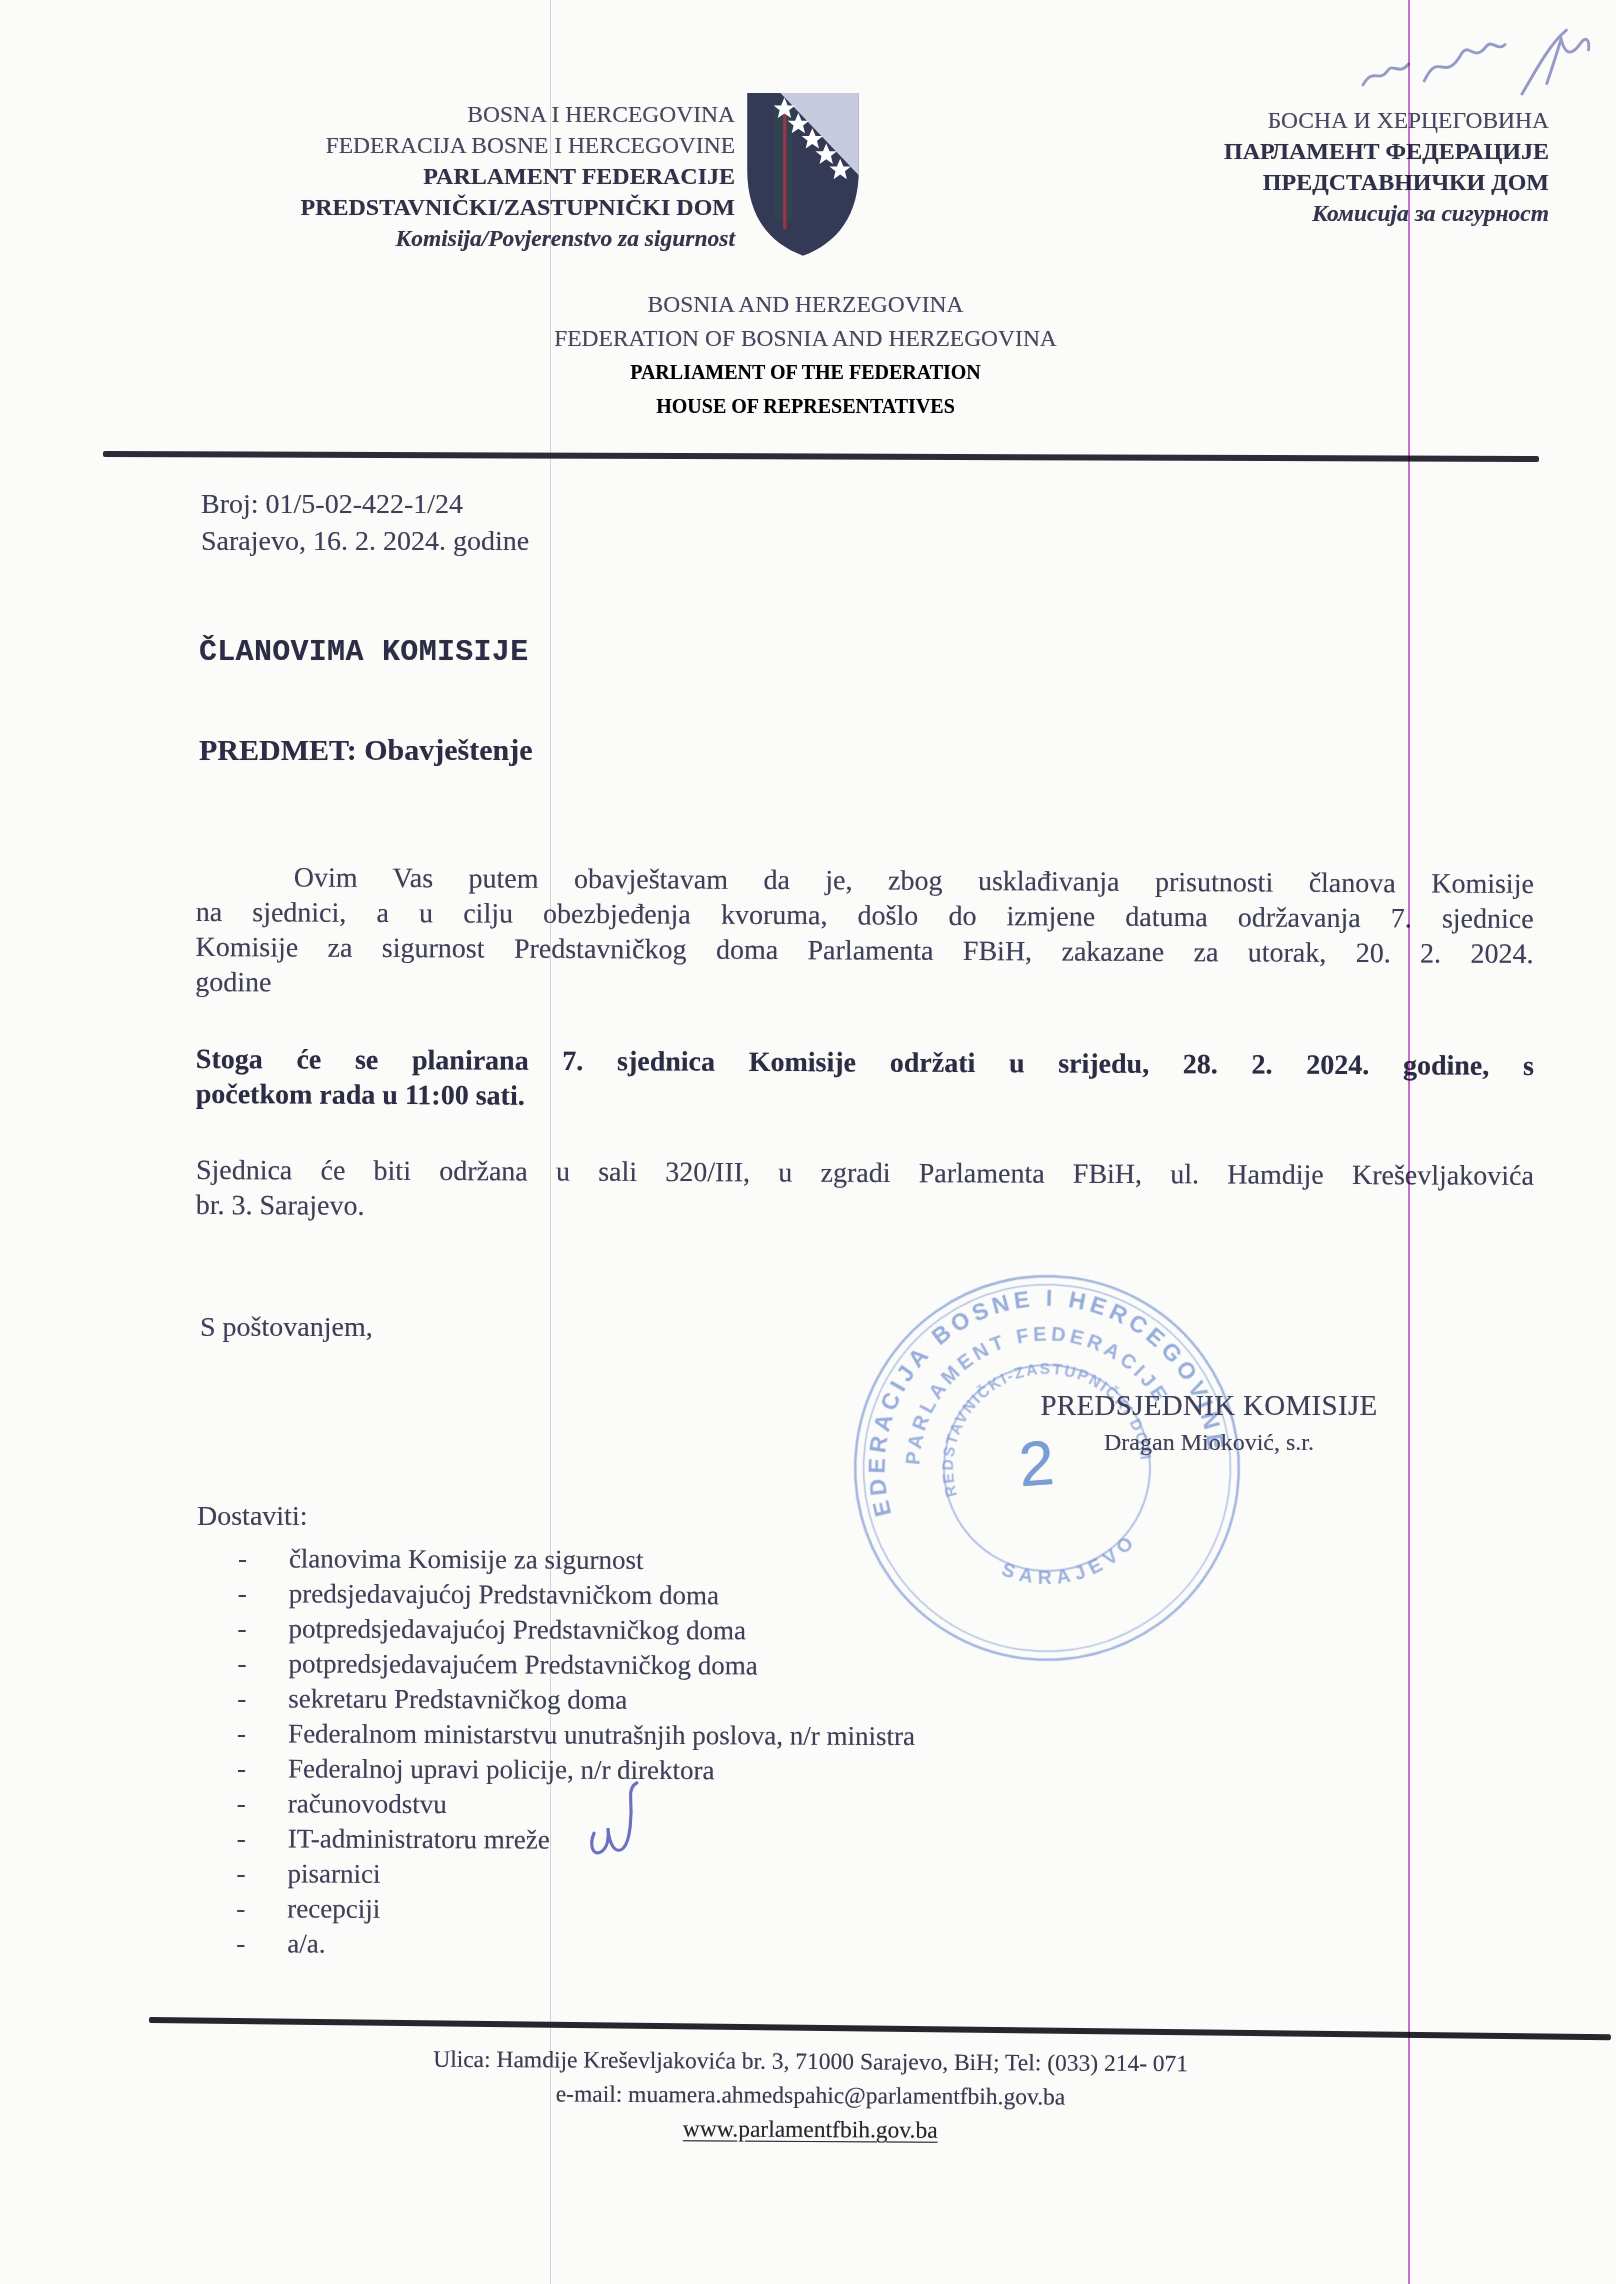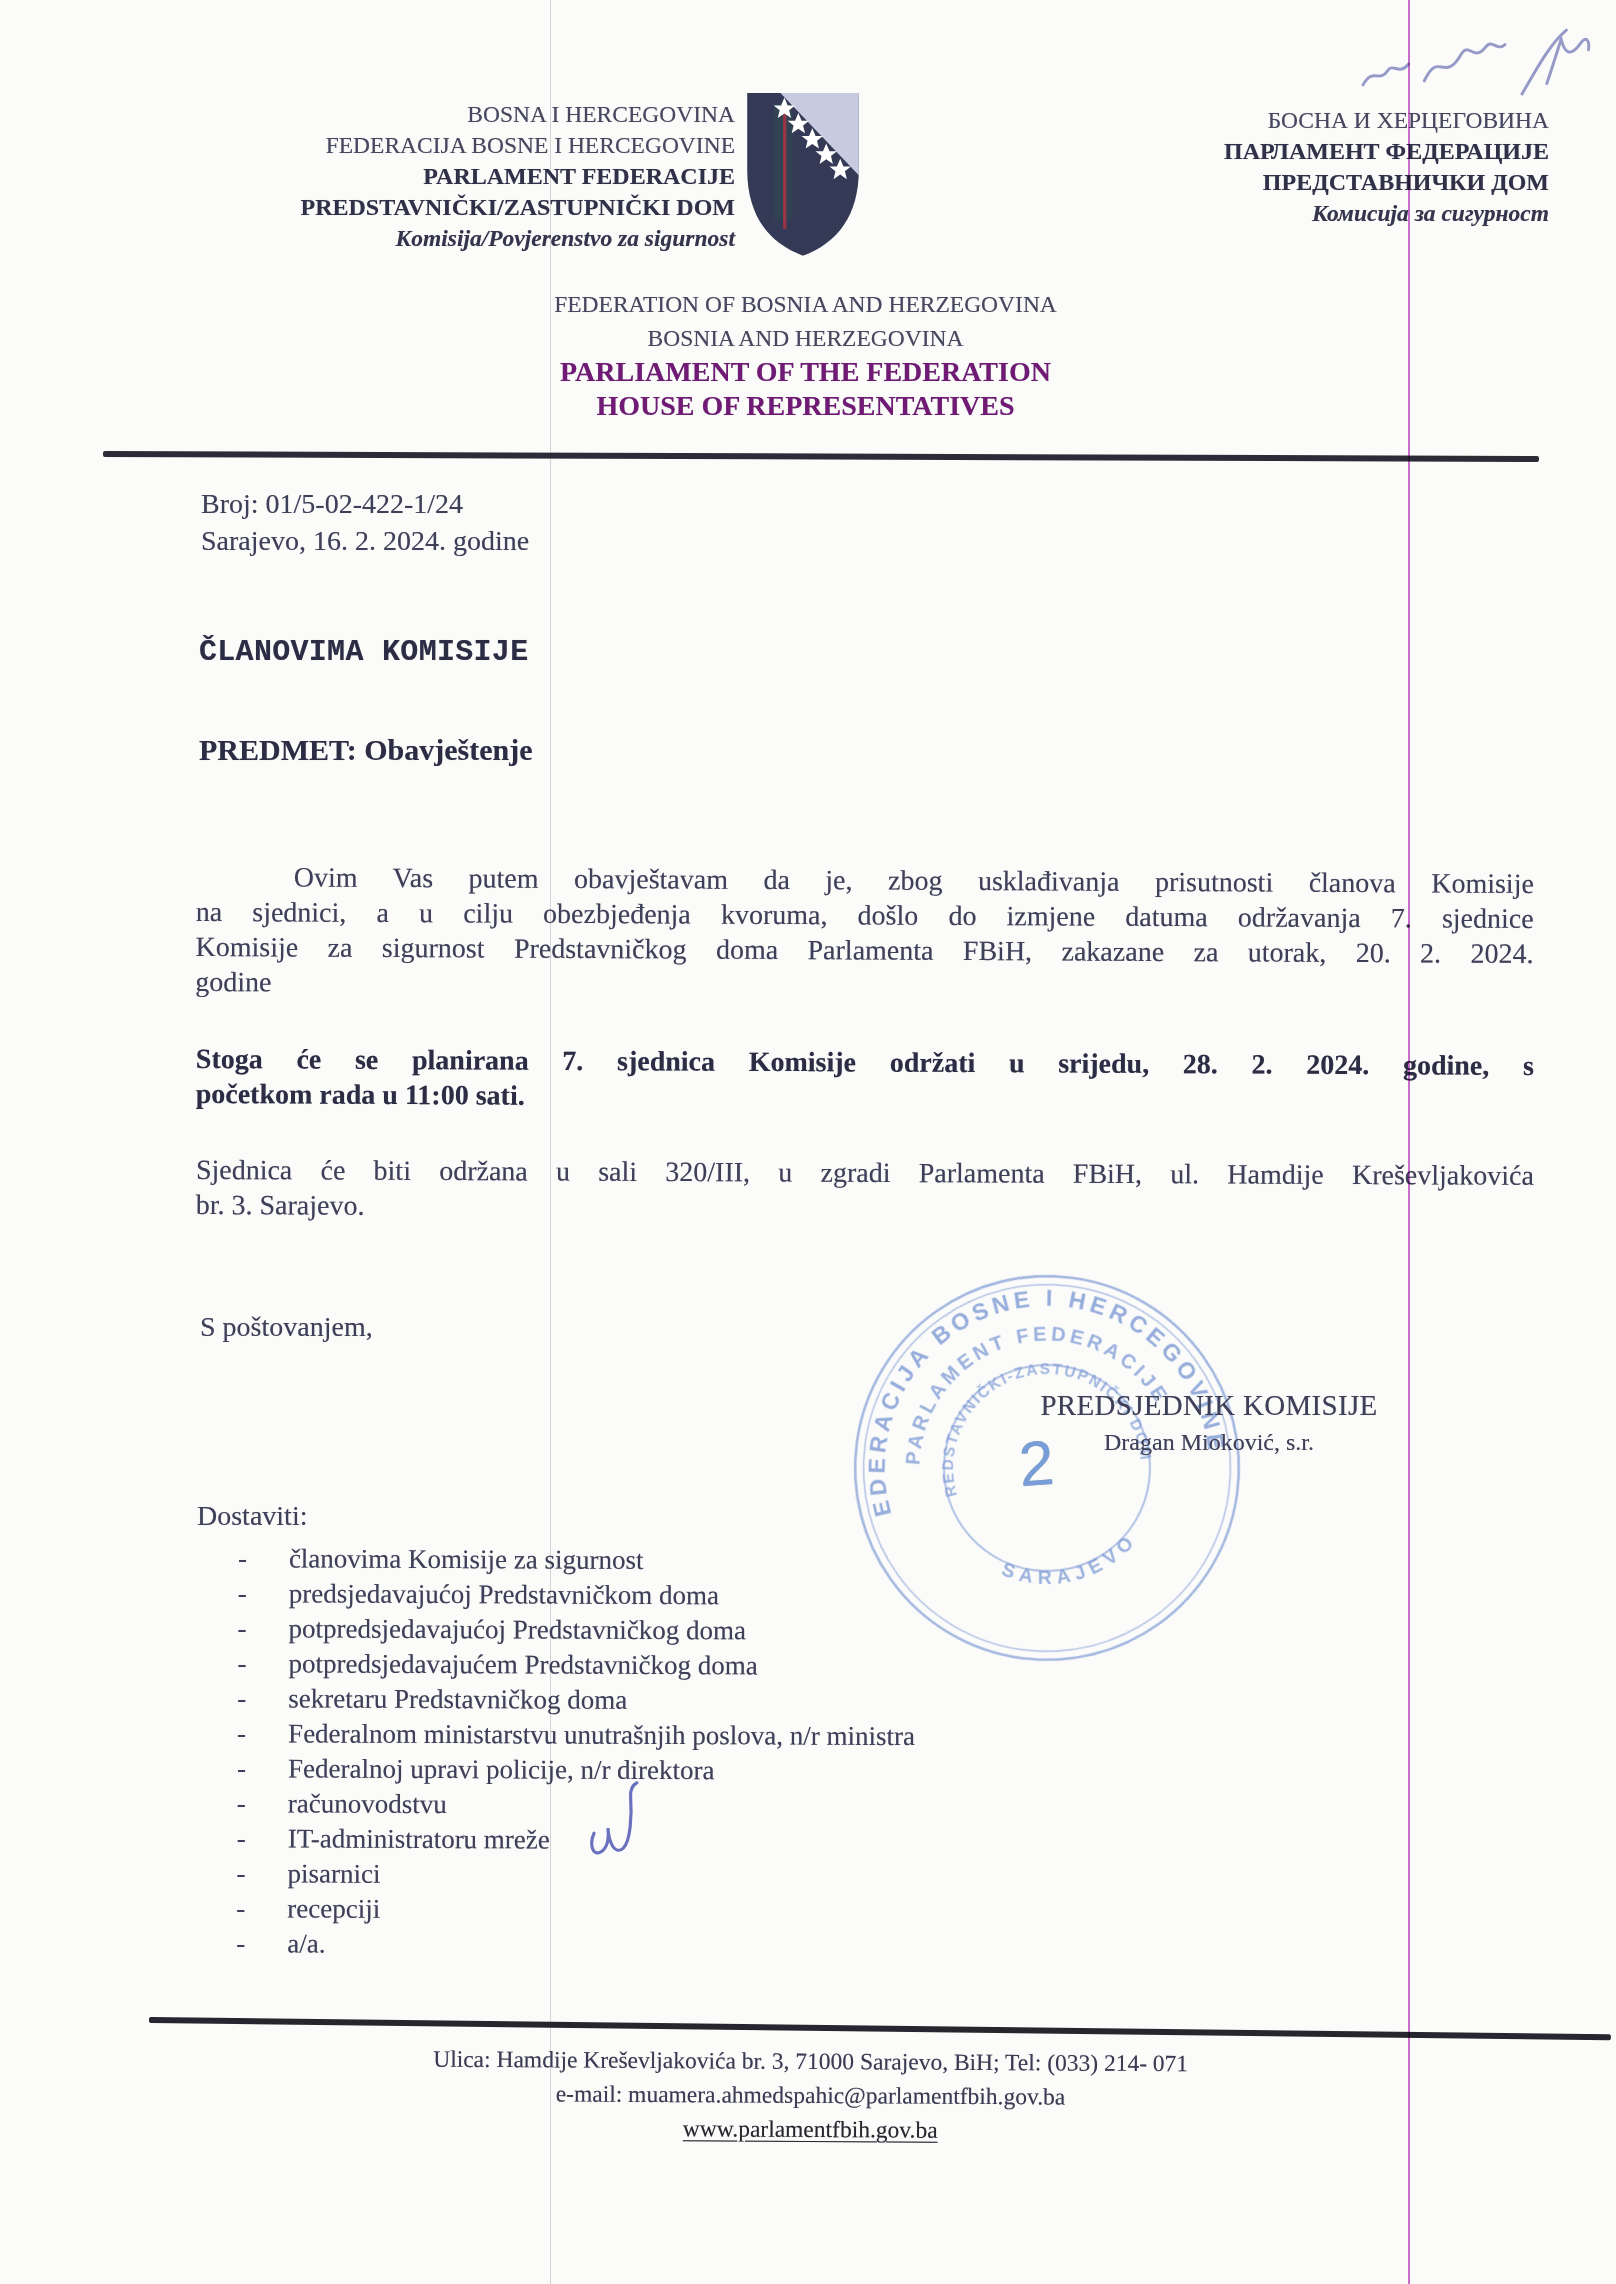--- a/index.html
+++ b/index.html
@@ -10,21 +10,21 @@
     font-family:"Liberation Serif","DejaVu Serif",serif;
     color:#3e3f58;
   }
   .abs{position:absolute;}
   .soft{text-shadow:0 0 0.7px rgba(62,63,88,.45);}
   
   .hblock{text-align:right;line-height:31px;font-size:23.5px;color:#47485f;z-index:2;}
   .hblock .b{font-weight:bold;font-size:24px;color:#303149;}
   .hblock .bi{font-weight:bold;font-style:italic;font-size:23.5px;color:#34354c;}
   .enblock{text-align:center;line-height:34px;font-size:23.5px;color:#47485f;z-index:2;}
-  .enblock .b{font-weight:bold;font-size:28px;color:#701a75;}
+  .enblock .b{font-weight:bold;font-size:20px;color:#000000;}
   
   .rule{background:#2c2c38;border-radius:2px;z-index:2;}
   .vline-gray{left:550px;top:0;width:1.3px;height:2284px;background:rgba(150,150,162,.38);z-index:1;}
   .vline-magenta{left:1408px;top:0;width:2px;height:2284px;background:#c24cc4;opacity:.8;mix-blend-mode:multiply;z-index:8;}
   
   .txt{font-size:28px;line-height:37px;z-index:3;}
   .bold{font-weight:bold;color:#2c2d45;}
   .para{width:1338px;z-index:3;}
   .para .line{white-space:nowrap;text-align:justify;text-align-last:justify;height:35px;line-height:35px;font-size:28px;}
   .para .line:last-child{text-align-last:left;}
@@ -89,22 +89,22 @@
 </svg>
 
 <div class="abs hblock soft" style="left:928px;top:105px;width:621px;">
   <div>БОСНА И ХЕРЦЕГОВИНА</div>
   <div class="b">ПАРЛАМЕНТ ФЕДЕРАЦИЈЕ</div>
   <div class="b">ПРЕДСТАВНИЧКИ ДОМ</div>
   <div class="bi">Комисија за сигурност</div>
 </div>
 
 <div class="abs enblock soft" style="left:366px;top:287px;width:879px;">
+  <div>BOSNIA AND HERZEGOVINA</div>
   <div>FEDERATION OF BOSNIA AND HERZEGOVINA</div>
-  <div>BOSNIA AND HERZEGOVINA</div>
   <div class="b">PARLIAMENT OF THE FEDERATION</div>
   <div class="b">HOUSE OF REPRESENTATIVES</div>
 </div>
 
 <div class="abs rule" style="left:103px;top:451px;width:1436px;height:5.9px;transform:rotate(.2deg);transform-origin:left center;"></div>
 
 <div class="abs txt soft" style="left:201px;top:485px;">
   <div>Broj: 01/5-02-422-1/24</div>
   <div>Sarajevo, 16. 2. 2024. godine</div>
 </div>

